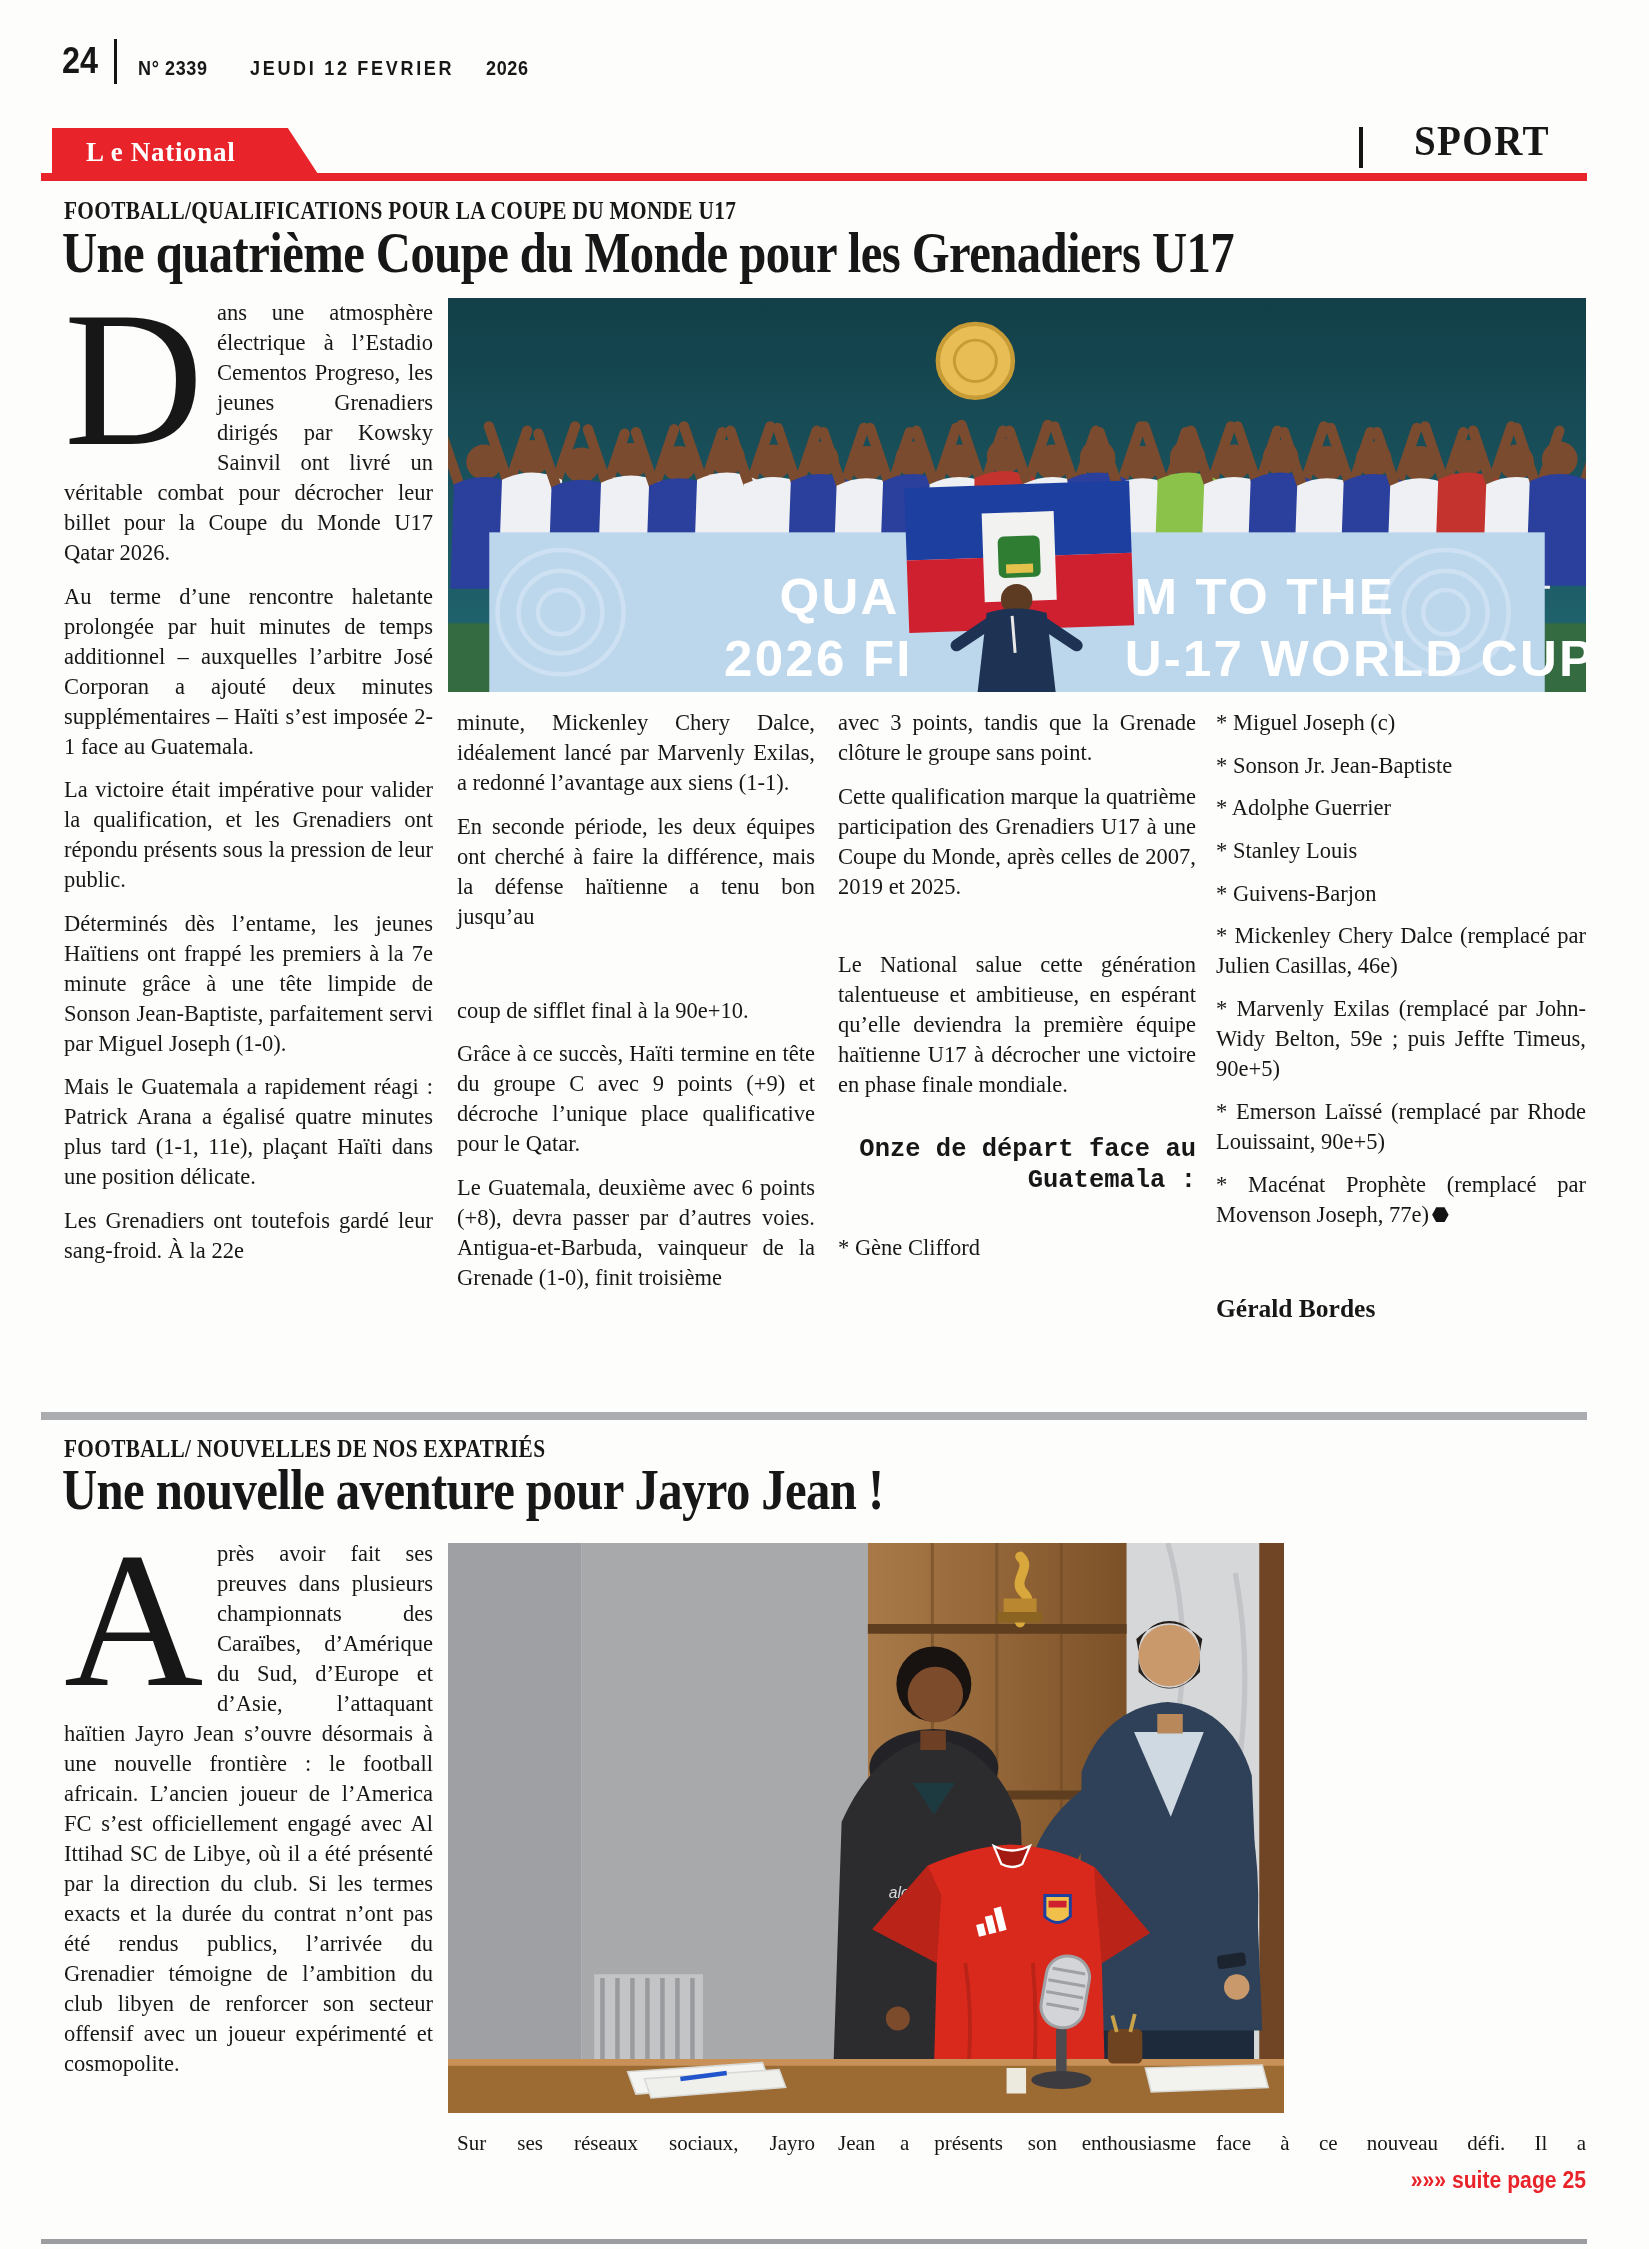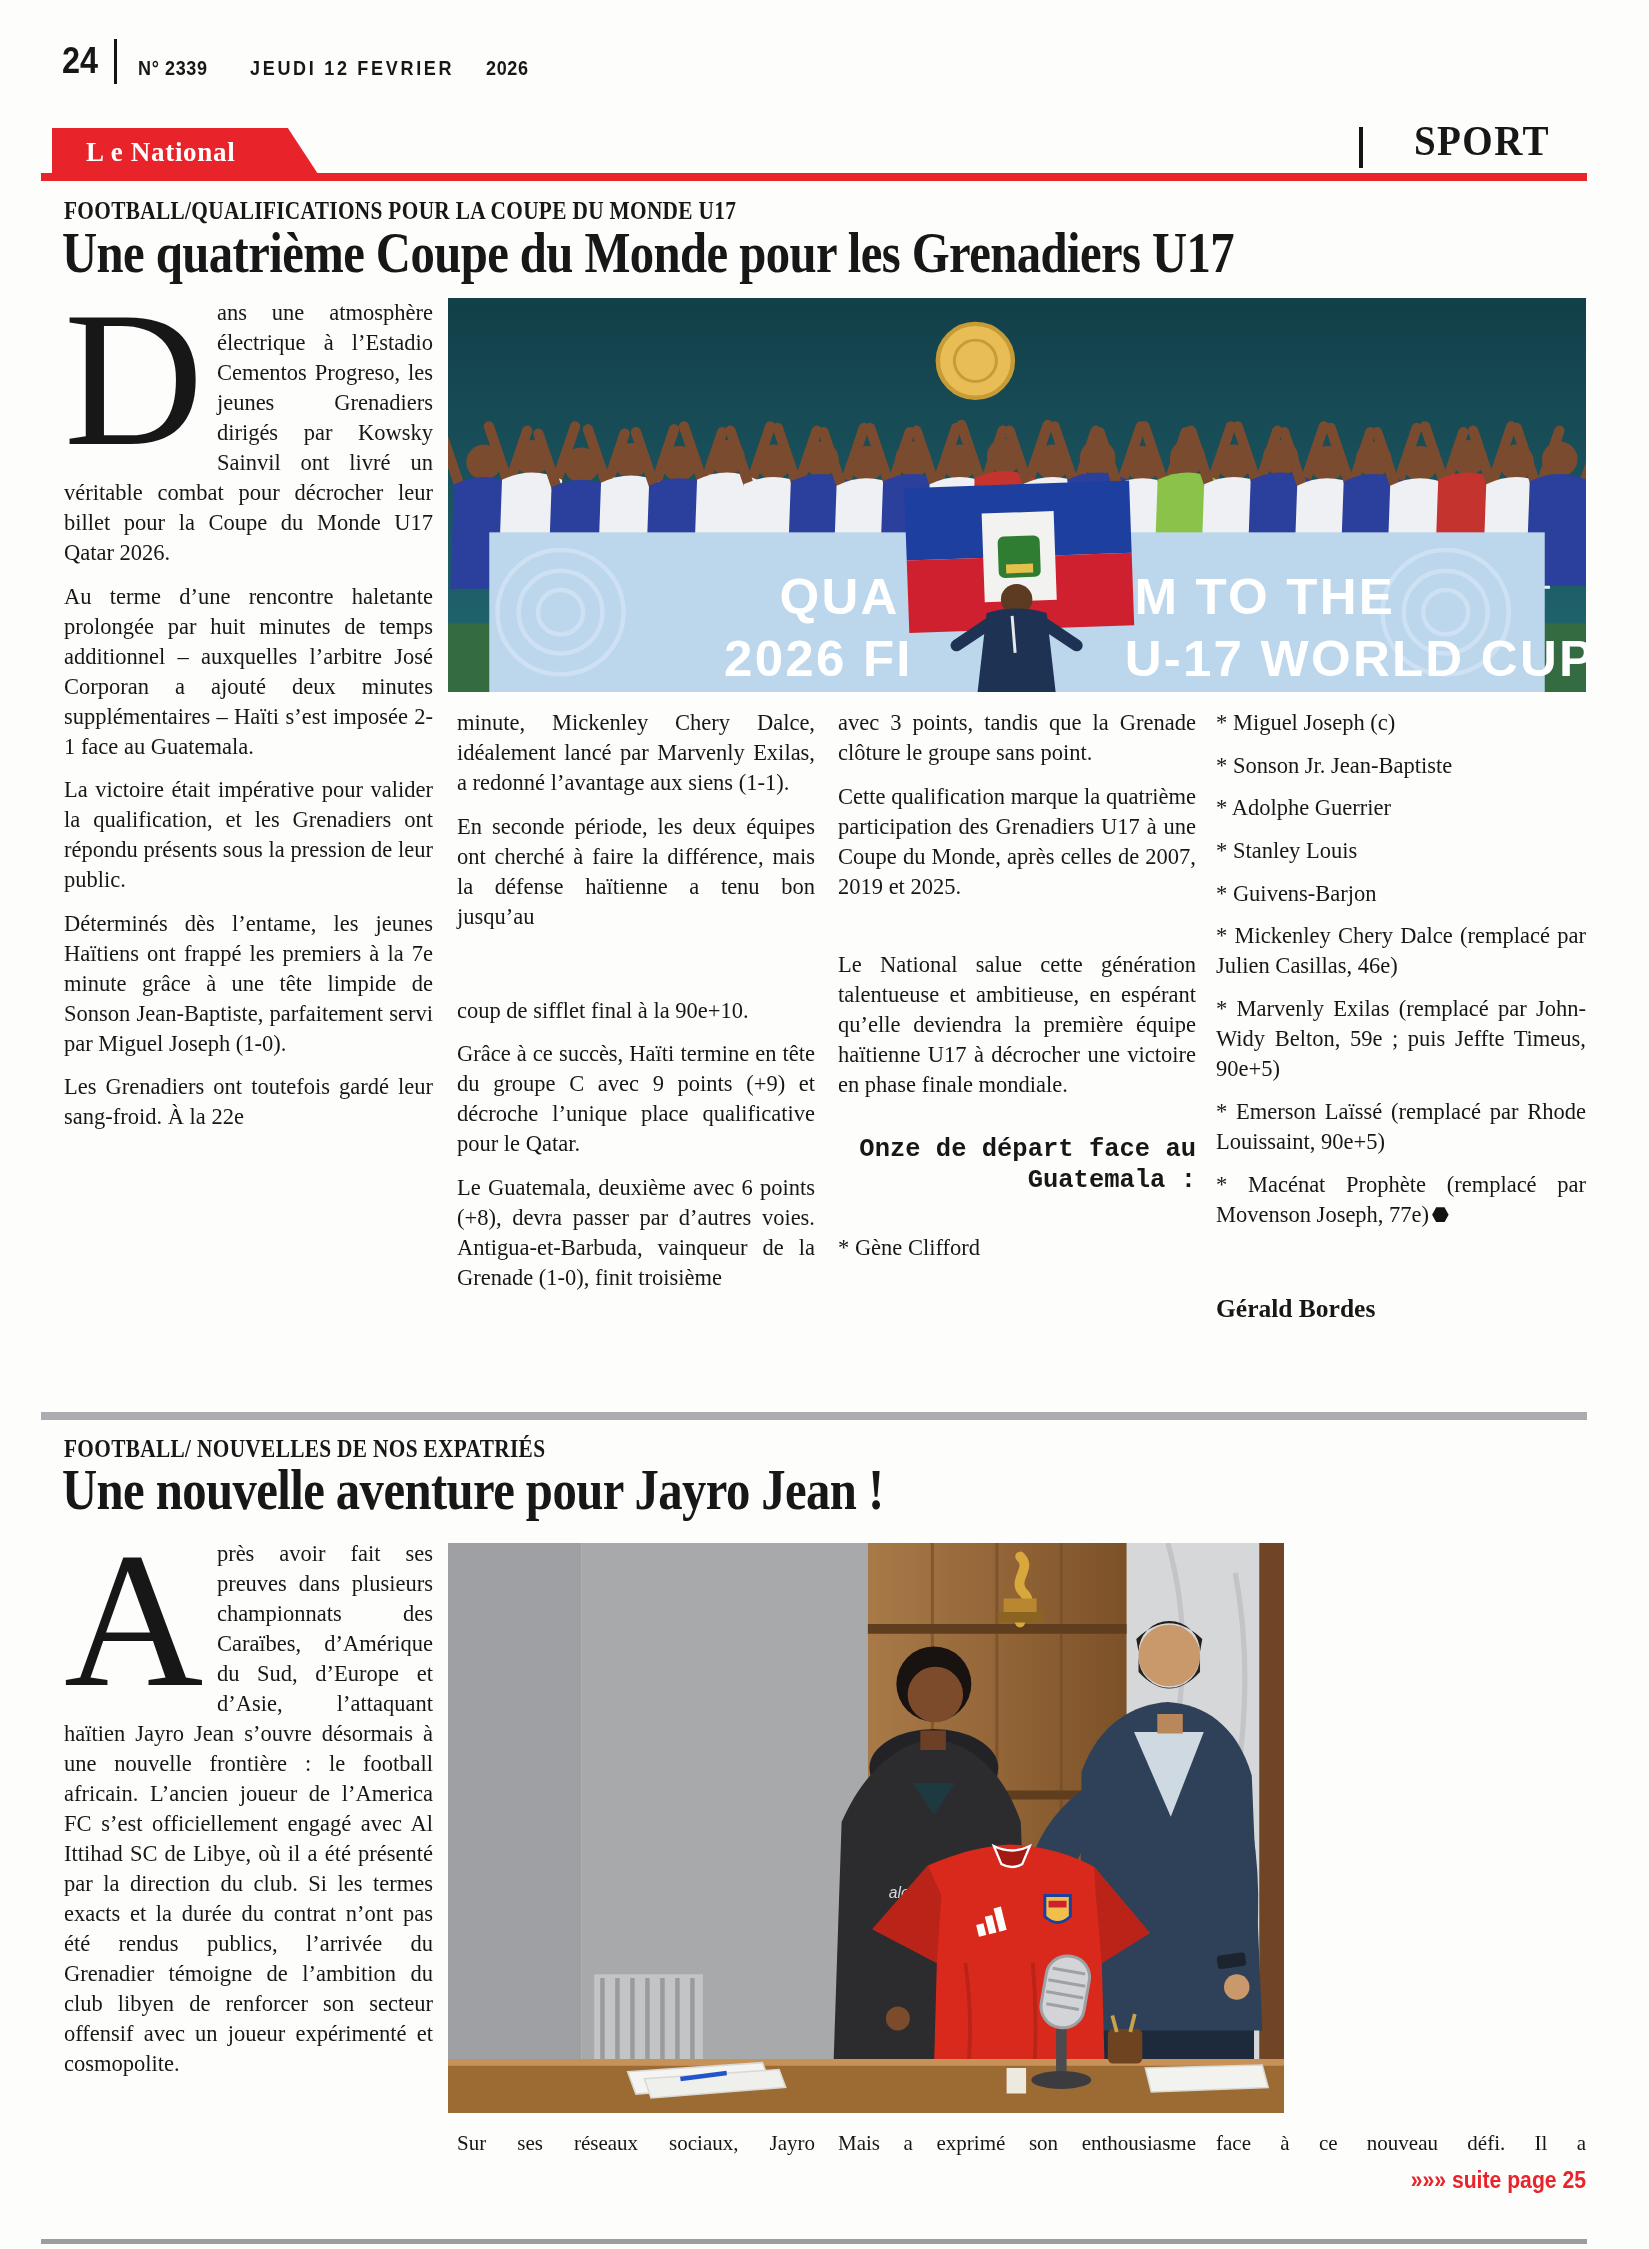--- a/index.html
+++ b/index.html
@@ -173,20 +173,21 @@
         <line x1="752" y1="430" x2="756" y2="480" stroke="#e8e8e8" stroke-width="4"></line>
       </g>
     </svg>
   </figure>
 
   <div class="col" id="col1">
     <p><span class="dropcap">D</span><span>ans une atmosphère électrique à l’Estadio Cementos Progreso, les jeunes Grenadiers dirigés par Kowsky Sainvil ont livré un véritable combat pour décrocher leur billet pour la Coupe du Monde U17 Qatar 2026.</span></p>
     <p>Au terme d’une rencontre haletante prolongée par huit minutes de temps additionnel – auxquelles l’arbitre José Corporan a ajouté deux minutes supplémentaires – Haïti s’est imposée 2-1 face au Guatemala.</p>
     <p>La victoire était impérative pour valider la qualification, et les Grenadiers ont répondu présents sous la pression de leur public.</p>
     <p>Déterminés dès l’entame, les jeunes Haïtiens ont frappé les premiers à la 7e minute grâce à une tête limpide de Sonson Jean-Baptiste, parfaitement servi par Miguel Joseph (1-0).</p>
+    <p>Mais le Guatemala a rapidement réagi : Patrick Arana a égalisé quatre minutes plus tard (1-1, 11e), plaçant Haïti dans une position délicate.</p>
     <p>Les Grenadiers ont toutefois gardé leur sang-froid. À la 22e</p>
   </div>
 
   <div class="col" id="col2">
     <p>minute, Mickenley Chery Dalce, idéalement lancé par Marvenly Exilas, a redonné l’avantage aux siens (1-1).</p>
     <p class="gap-big">En seconde période, les deux équipes ont cherché à faire la différence, mais la défense haïtienne a tenu bon jusqu’au</p>
     <p>coup de sifflet final à la 90e+10.</p>
     <p>Grâce à ce succès, Haïti termine en tête du groupe C avec 9 points (+9) et décroche l’unique place qualificative pour le Qatar.</p>
     <p>Le Guatemala, deuxième avec 6 points (+8), devra passer par d’autres voies. Antigua-et-Barbuda, vainqueur de la Grenade (1-0), finit troisième</p>
   </div>
@@ -344,19 +345,19 @@
           <line x1="-22" y1="-58" x2="22" y2="-58" stroke="#9fa0a3" stroke-width="4"></line>
           <line x1="-25" y1="-42" x2="25" y2="-42" stroke="#9fa0a3" stroke-width="4"></line>
           <line x1="-25" y1="-26" x2="25" y2="-26" stroke="#9fa0a3" stroke-width="4"></line>
           <line x1="-22" y1="-10" x2="22" y2="-10" stroke="#9fa0a3" stroke-width="4"></line>
         </g>
       </g>
     </svg>
   </figure>
 
   <div class="caption-cell" id="cap2">Sur ses réseaux sociaux, Jayro</div>
-  <div class="caption-cell" id="cap3">Mais a exprimé son enthousiasme</div>
+  <div class="caption-cell" id="cap3">Jean a présents son enthousiasme</div>
   <div class="caption-cell" id="cap4">face à ce nouveau défi. Il a</div>
   <div class="suite">»»» suite page 25</div>
 
   <div class="bottom-rule"></div>
 </div>
 
 
 </body></html>

